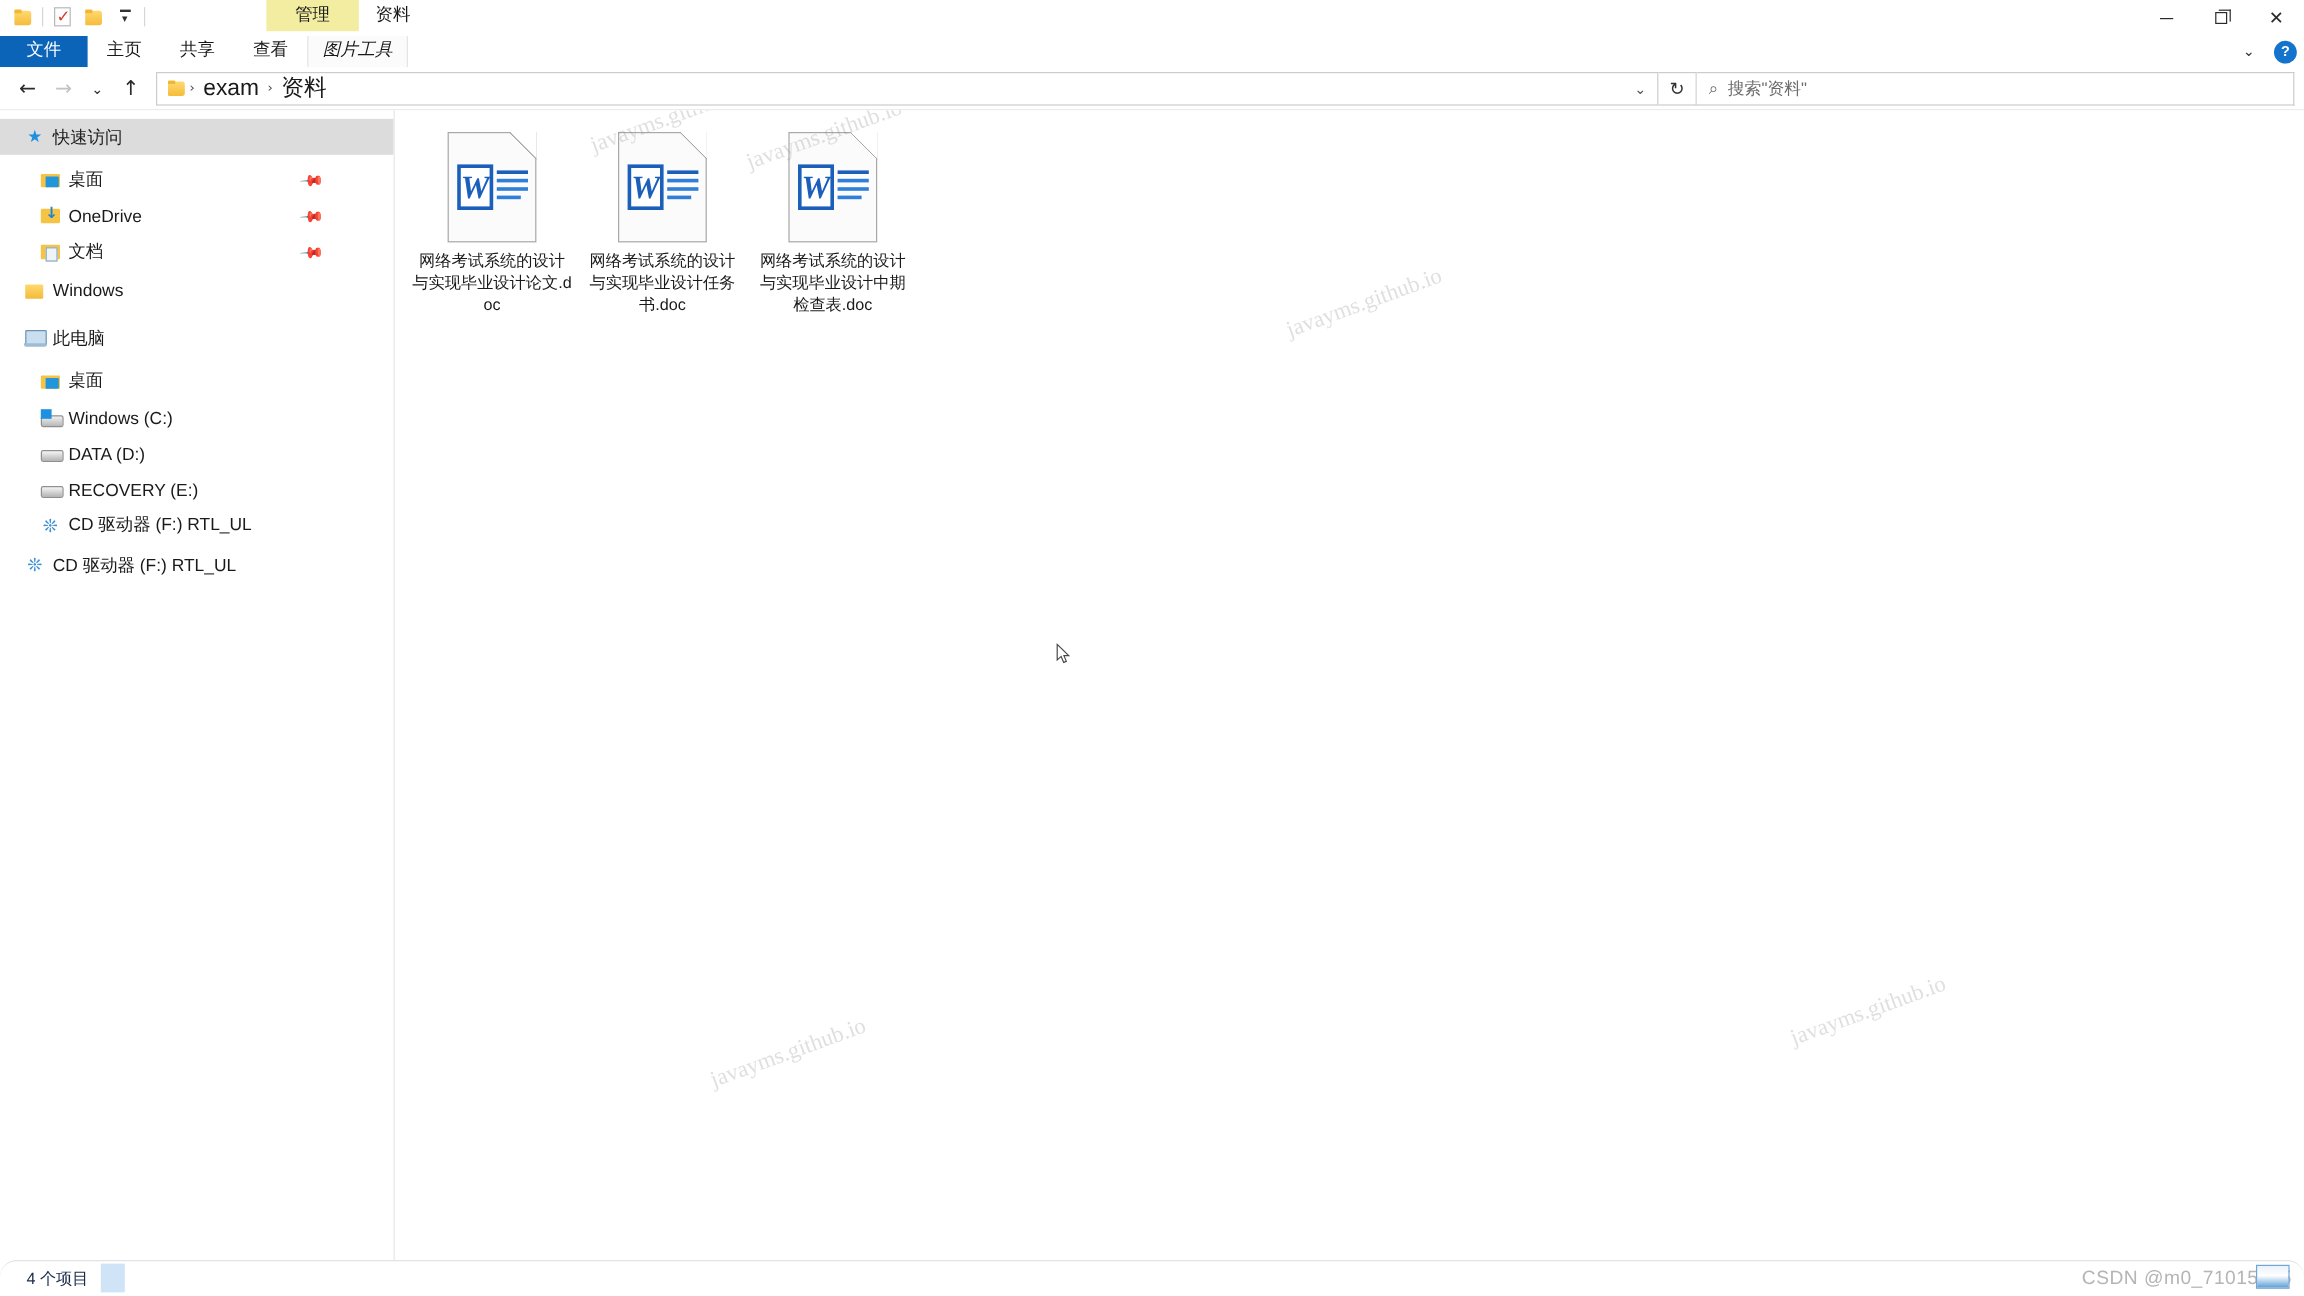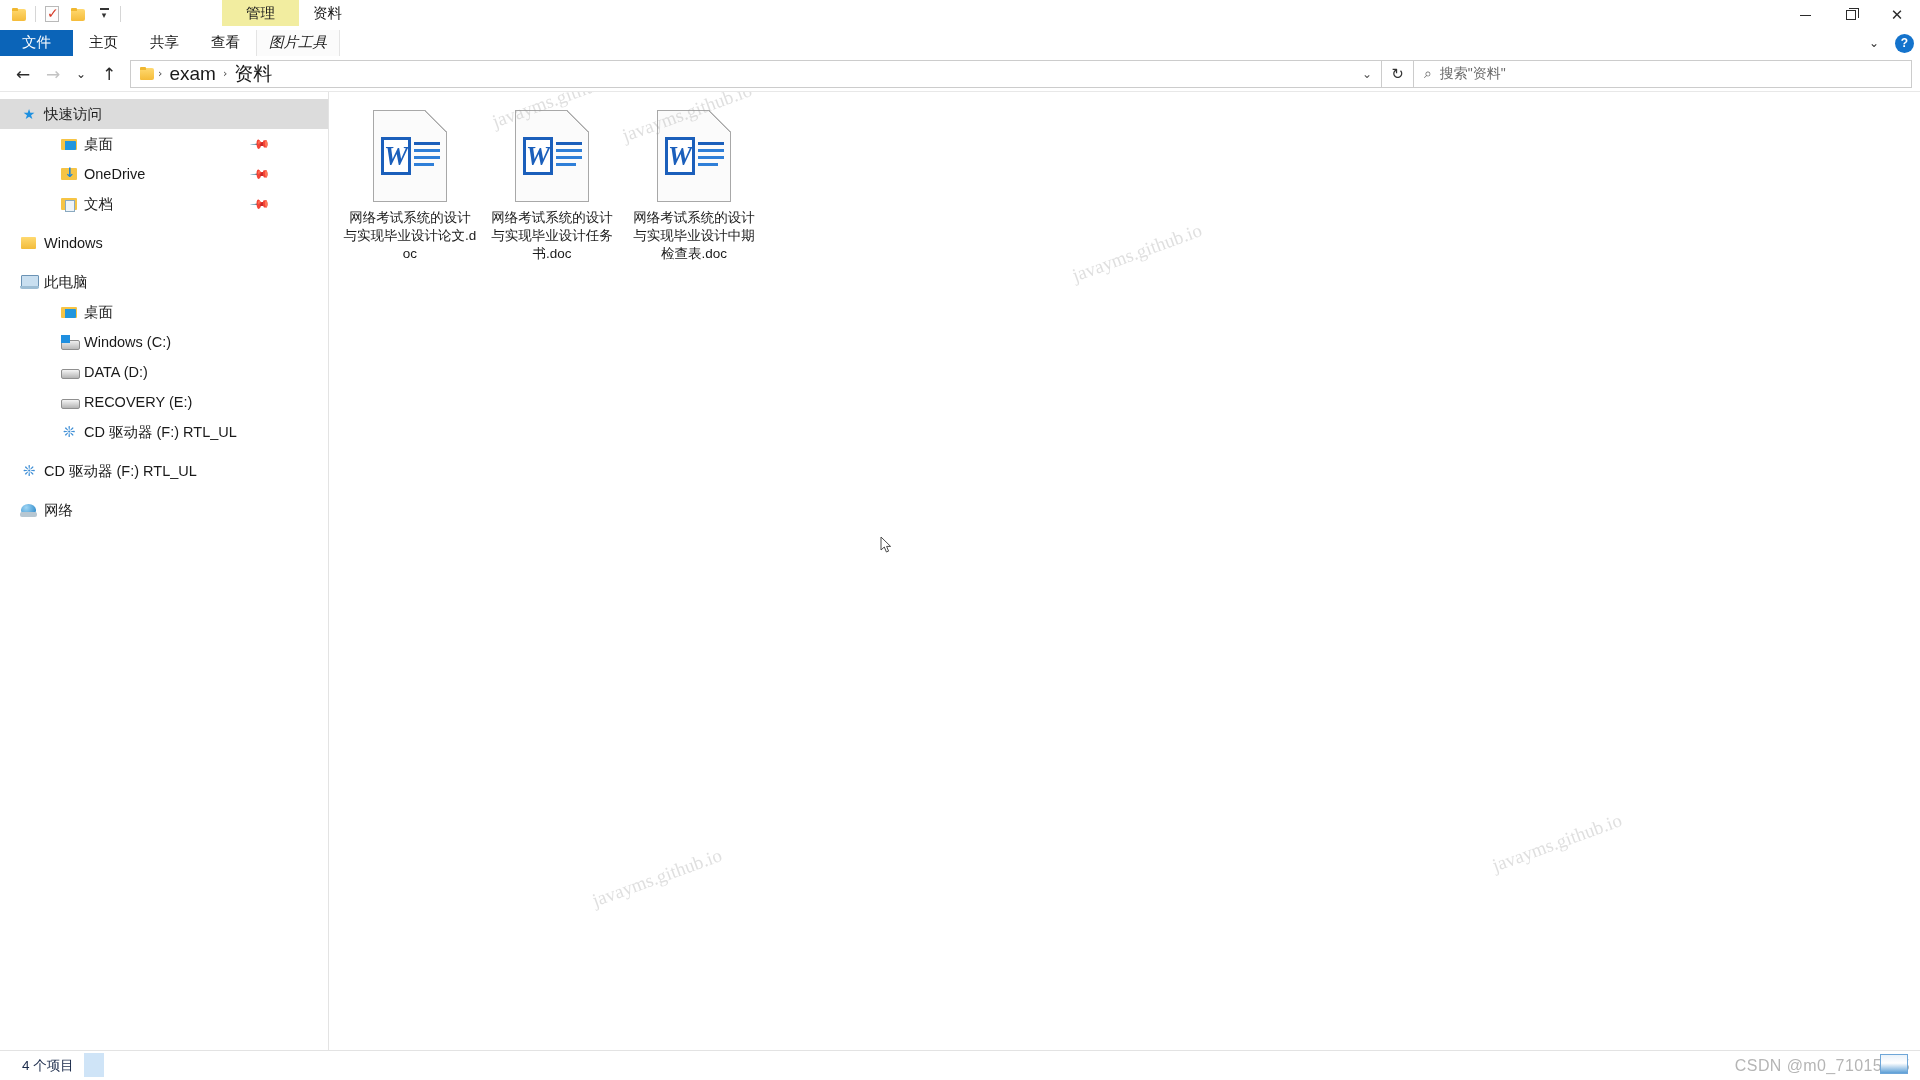--- a/index.html
+++ b/index.html
@@ -247,21 +247,21 @@
     display: flex; align-items: center; justify-content: center;
     flex: none;
   }
   .nav-item .pin {
     position: absolute; right: 60px;
     color: #9b9b9b; font-size: 13px;
     transform: rotate(42deg);
     font-family:"DejaVu Sans", sans-serif;
   }
   .lvl0 { padding-left: 19px; }
-  .lvl1 { padding-left: 59px; }
+  .lvl1 { padding-left: 32px; align-items: flex-end; }
   .nav-gap { height: 9px; }
 
   
   .i-star { color:#1e90e0; font-size:14px; line-height:1; font-family:"DejaVu Sans",sans-serif;}
   .i-folderblue { width:17px; height:14px; position:relative; }
   .i-folderblue::before{content:"";position:absolute;left:0;top:2px;width:16px;height:11px;background:#f6c445;border-radius:1px;}
   .i-folderblue::after{content:"";position:absolute;left:4px;top:4px;width:11px;height:9px;background:#2196dd;border-radius:0 1px 1px 0;}
   .i-folderdl { width:17px; height:15px; position:relative; }
   .i-folderdl::before{content:"";position:absolute;left:0;top:1px;width:16px;height:12px;background:#f6c445;border-radius:1px;}
   .i-folderdl::after{content:"↓";position:absolute;left:4px;top:-2px;color:#1c84d6;font-size:13px;font-weight:bold;font-family:"DejaVu Sans",sans-serif;}
@@ -415,20 +415,21 @@
     height: 30px;
     border-top: 1px solid #e3e3e3;
     background: #ffffff;
     display: flex;
     align-items: center;
     padding-left: 22px;
     font-size: 13.5px;
     color: #1a2a4a;
     position: relative;
     flex: none;
+    border-radius: 14px;
   }
   .status-sel {
     position: absolute;
     left: 84px; top: 2px;
     width: 20px; height: 24px;
     background: #cfe4f7;
   }
   .csdn-wm {
     position: absolute;
     right: 10px;
@@ -610,26 +611,20 @@
 
       <div class="nav-item lvl0">
         <span class="ico">
             <span class="i-cd">❊</span>
           </span>
         <span>CD 驱动器 (F:) RTL_UL</span>
       </div>
 
       <div class="nav-gap"></div>
 
-      <div class="nav-item lvl0">
-        <span class="ico">
-            <span class="i-network"></span>
-          </span>
-        <span>网络</span>
-      </div>
     </div>
 
     <div class="filepane">
       <div class="file-grid">
 
 
         <div class="file-item">
           <div class="file-icon-wrap">
             <div class="doc-page">
               <div class="badge">

